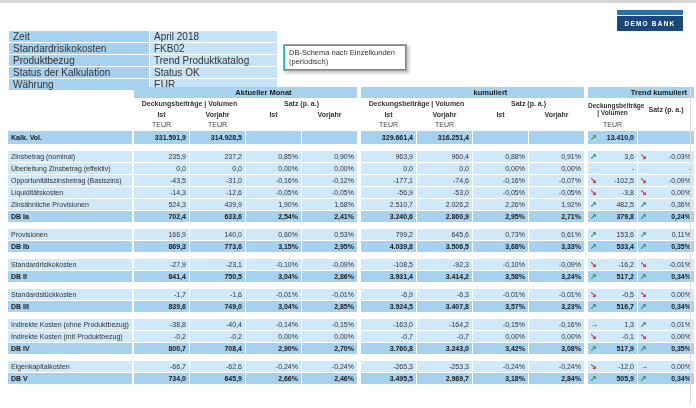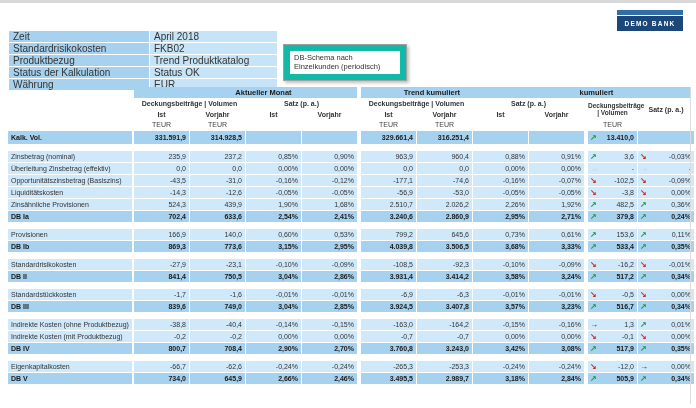--- a/index.html
+++ b/index.html
@@ -14,21 +14,21 @@
                letter-spacing:1.2px; text-align:center; line-height:15px; }
 
   table.filters { position:absolute; left:8px; top:27px; border-collapse:separate; border-spacing:1px; font-size:10px; }
   table.filters td { height:8px; padding:0 4px; white-space:nowrap; }
   td.flabel { width:140px; background:#a6d2f0; }
   td.fvalue { width:127px; background:#c6e4f8; }
 
   .context-menu { position:absolute; left:283px; top:41px; width:124px; background:#fff;
                   border:1px solid #a0a0a0; box-shadow:2px 2px 3px rgba(0,0,0,0.25); font-size:7.5px; }
   .menu-item { padding:2px 4px; line-height:1.25; cursor:pointer; border:1px solid transparent; }
-  .menu-item.focused { border:6px solid #14b8a6; }
+  .menu-item.focused { border:1px solid #14b8a6; }
   .menu-item + .menu-item { border-top:1px solid #d9d9d9; }
 
   .report { position:absolute; left:8px; top:84px; width:686px; font-size:7px; }
   .right-edge { position:absolute; left:690px; top:84px; width:1px; height:317px; background:#dcdcdc; }
 
   .hrow { display:flex; margin-bottom:1px; }
   .spacer-label { width:126px; flex:none; }
   .g-am, .g-kum { width:223px; margin-right:4px; flex:none; }
   .g-tr { width:106px; flex:none; }
   .gtitle { height:11px; line-height:11px; background:#a6d2f0; font-weight:bold; text-align:center; font-size:7.5px; color:#1a1a1a;padding-left:36px; }
@@ -97,22 +97,22 @@
   </table>
 
   <div class="context-menu" id="context-menu">
       <div class="menu-item focused">DB-Schema nach Einzelkunden (periodisch)</div>
     </div>
 
   <div class="report">
     <div class="hrow">
       <div class="spacer-label"></div>
       <div class="gtitle g-am">Aktueller Monat</div>
+      <div class="gtitle g-kum">kumuliert</div>
       <div class="gtitle g-tr">Trend kumuliert</div>
-      <div class="gtitle g-kum">kumuliert</div>
     </div>
 
     <div class="hrow">
       <div class="spacer-label"></div>
 
       <div class="subgrp g-am">
         <div class="srow srow1">
           <div class="h-dbvol">Deckungsbeiträge | Volumen</div>
           <div class="h-satz">Satz (p. a.)</div>
         </div>

